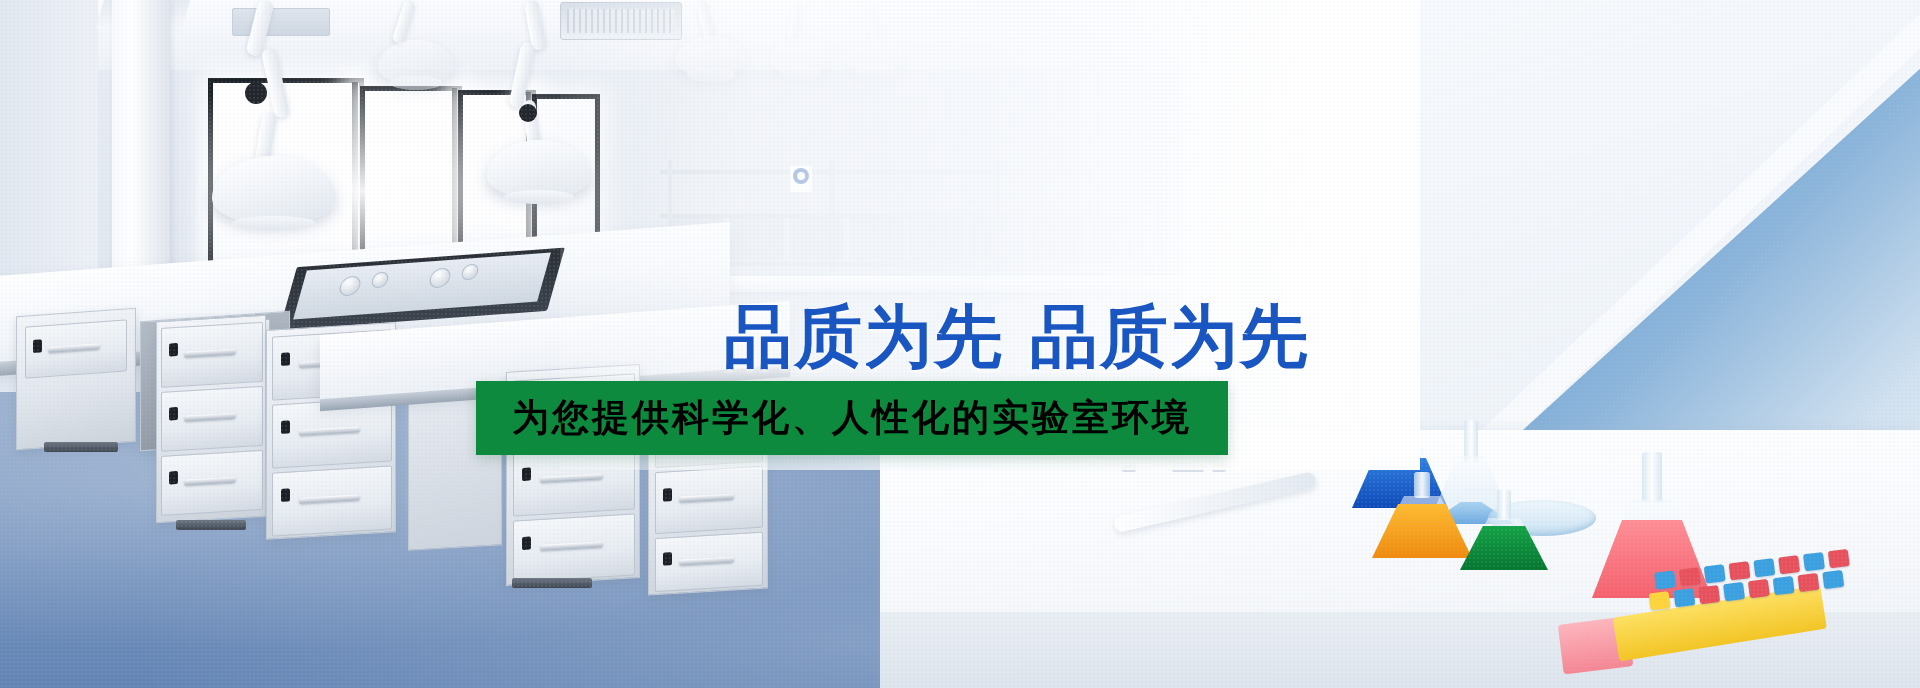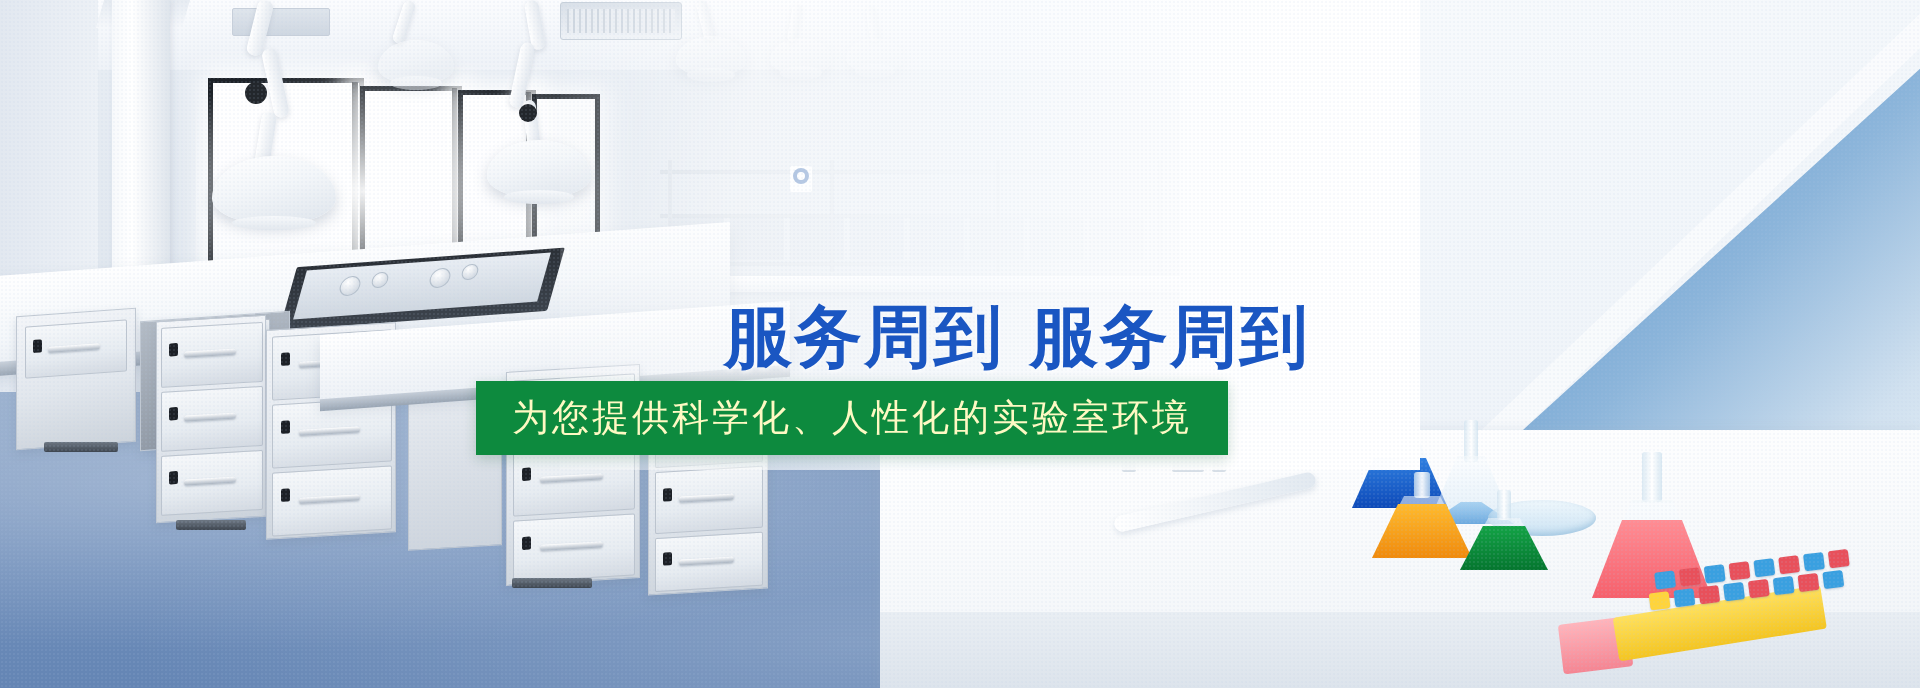--- a/index.html
+++ b/index.html
@@ -383,23 +383,23 @@
   }
   .green-bar{
     position:absolute;left:476px;top:381px;width:752px;height:74px;
     background:#0d8a3e;
     display:flex;align-items:center;justify-content:center;
     box-shadow:0 4px 12px rgba(20,90,50,.22);
   }
   .green-bar .txt{
     font-family:"DejaVu Sans","Liberation Sans",sans-serif;
     font-size:37px;
-    font-weight:normal;
+    font-weight:bold;
     letter-spacing:3px;
-    color:#fef9c3;
+    color:#000000;
     white-space:nowrap;
   }
 </style>
 </head>
 <body>
 
 <div id="banner">
 
   <div class="room">
     <div class="wall-back"></div>
@@ -645,19 +645,19 @@
       <div class="tube" style="background:#3aa0e0"></div>
       <div class="tube" style="background:#e8505b"></div>
       <div class="tube" style="background:#3aa0e0"></div>
     </div>
   </div>
 
   <div class="haze"></div>
   <div class="dot-texture"></div>
 
 
-  <div class="cn-head">服务周到 服务周到</div>
+  <div class="cn-head">品质为先 品质为先</div>
 
   <div class="green-bar">
     <span class="txt">为您提供科学化、人性化的实验室环境</span>
   </div>
 
 </div>
 
 </body></html>

